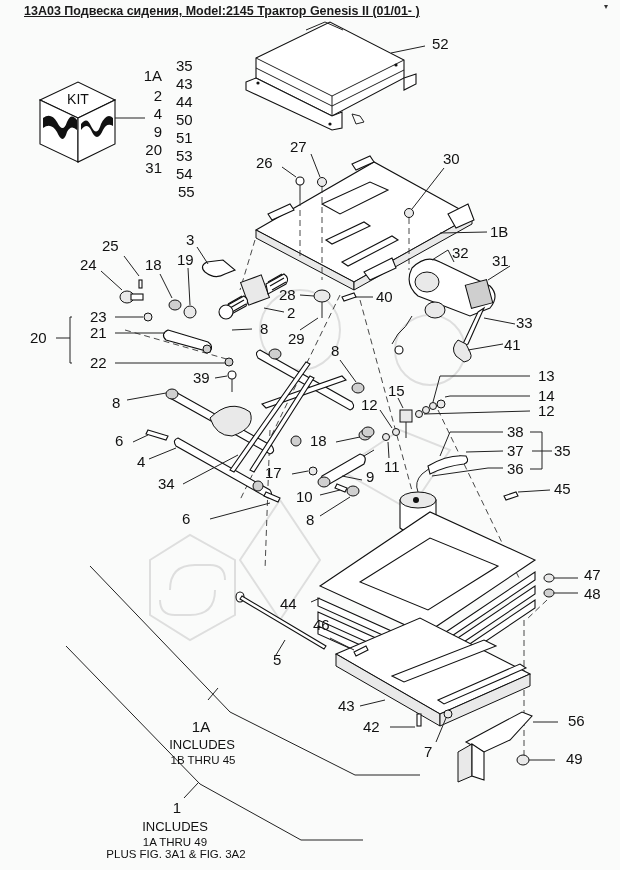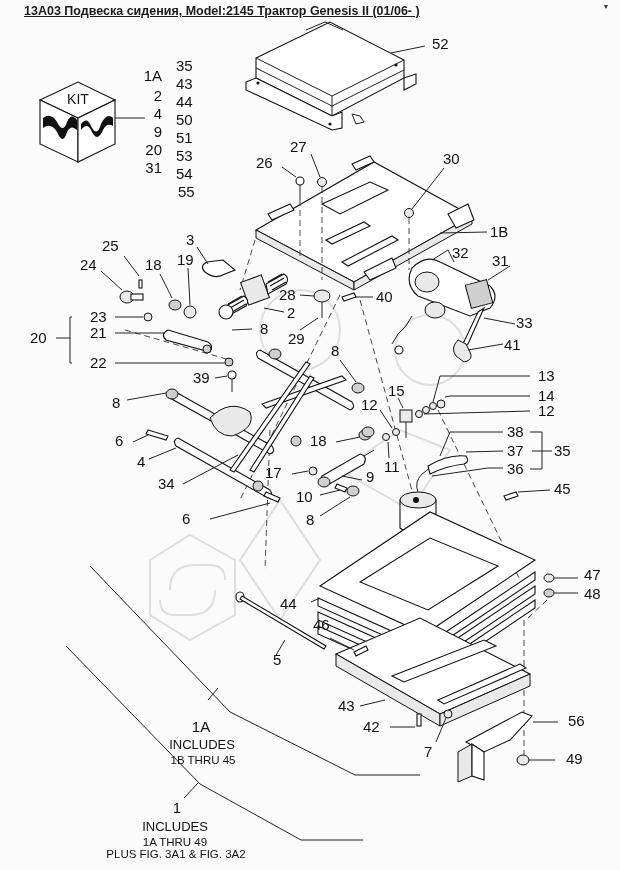--- a/index.html
+++ b/index.html
@@ -16,21 +16,21 @@
   .ln { stroke: #222; stroke-width: 1; fill: none; }
   .dash { stroke: #333; stroke-width: 0.9; stroke-dasharray: 6 4; fill: none; }
   .part { stroke: #111; stroke-width: 1.1; fill: #fff; }
   .partg { stroke: #111; stroke-width: 1; fill: #e9e9e9; }
   .partd { stroke: #111; stroke-width: 1; fill: #cfcfcf; }
   .wm { stroke: #c8c8c8; stroke-width: 2; fill: none; }
 </style>
 </head>
 <body>
 
-<div id="title">13A03 Подвеска сидения, Model:2145 Трактор Genesis II (01/06- )</div>
+<div id="title">13A03 Подвеска сидения, Model:2145 Трактор Genesis II (01/01- )</div>
 
 <svg id="diagram" viewBox="0 0 620 870" xmlns="http://www.w3.org/2000/svg">
 
   <g opacity="0.55">
     <polygon class="wm" points="150,560 190,535 235,560 235,615 190,640 150,615"></polygon>
     <path class="wm" d="M170,590 q0,-25 25,-25 h15 q15,0 15,15 M215,590 q0,25 -25,25 h-15 q-15,0 -15,-15"></path>
     <path class="wm" d="M240,560 l40,-60 l40,60 l-40,60z"></path>
     <circle class="wm" cx="300" cy="330" r="40"></circle>
     <circle class="wm" cx="430" cy="350" r="35"></circle>
     <path class="wm" d="M340,470 l60,-40 l50,20 l-40,60z"></path>

